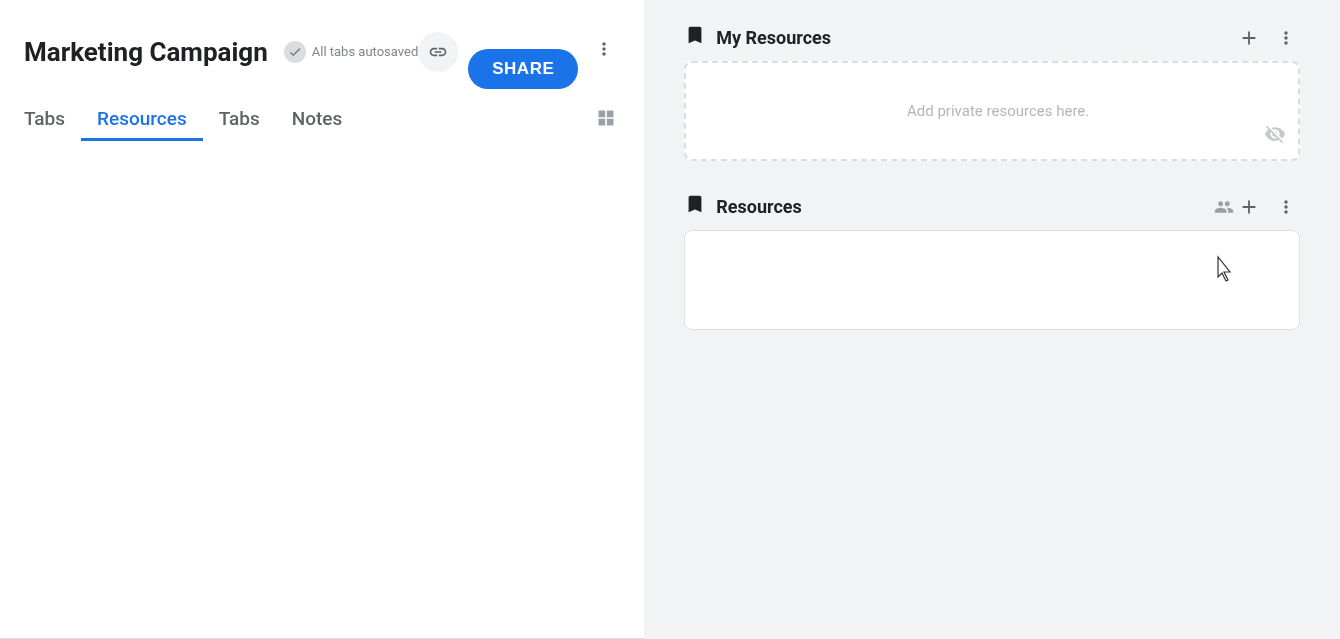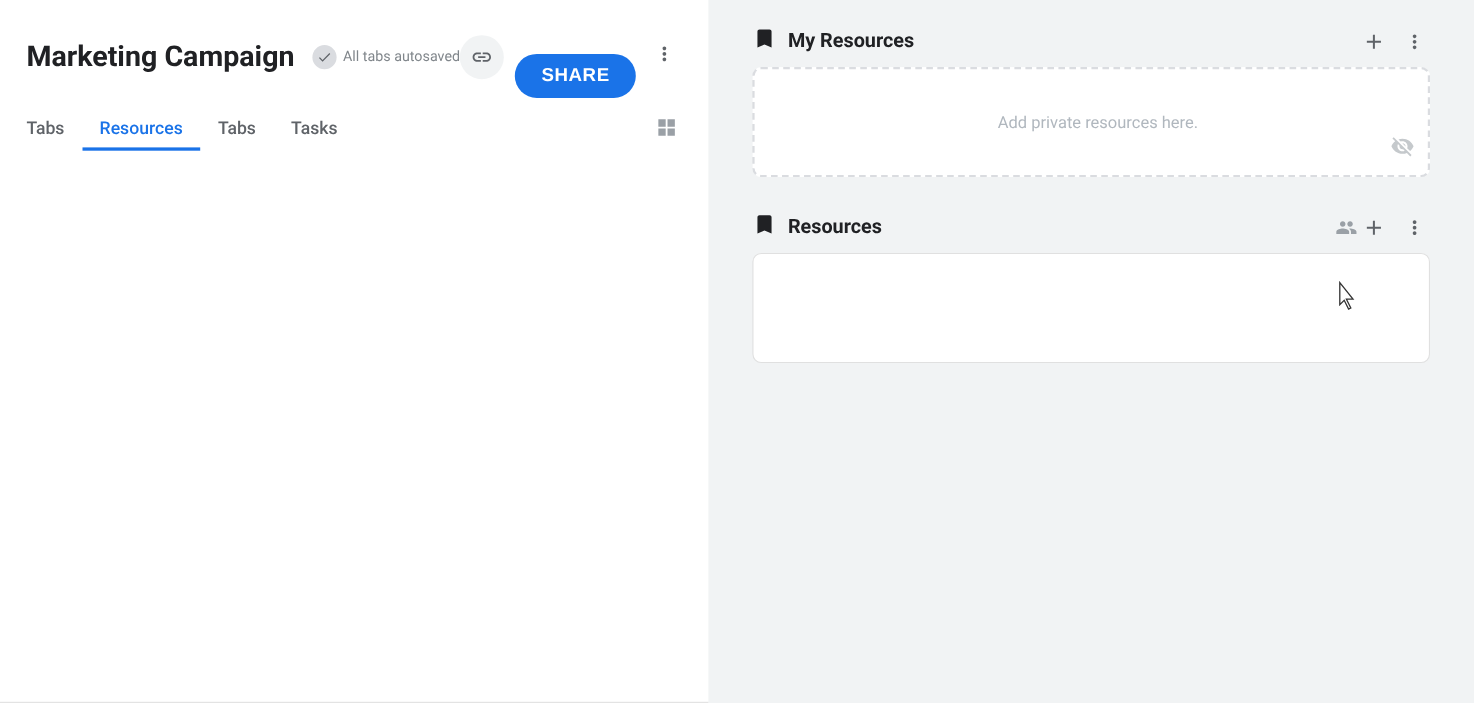--- a/index.html
+++ b/index.html
@@ -95,21 +95,21 @@
       font-size: 20px;
       padding: 4px 6px;
     }
     
     .nav-tabs {
       display: flex;
       gap: 0;
     }
     .nav-tab {
       padding: 8px 16px;
-      font-size: 16px;
+      font-size: 19px;
       color: #5f6368;
       cursor: pointer;
       border-bottom: 3px solid transparent;
       margin-bottom: -1px;
       font-weight: 500;
     }
     .nav-tab.active {
       color: #1a73e8;
       border-bottom: 3px solid #1a73e8;
     }
@@ -258,21 +258,21 @@
             <path d="M12 8c1.1 0 2-.9 2-2s-.9-2-2-2-2 .9-2 2 .9 2 2 2zm0 2c-1.1 0-2 .9-2 2s.9 2 2 2 2-.9 2-2-.9-2-2-2zm0 6c-1.1 0-2 .9-2 2s.9 2 2 2 2-.9 2-2-.9-2-2-2z"></path>
           </svg>
         </button>
       </div>
     </div>
     <div class="header-nav-row">
       <div class="nav-tabs">
         <div class="nav-tab">Tabs</div>
         <div class="nav-tab active">Resources</div>
         <div class="nav-tab">Tabs</div>
-        <div class="nav-tab">Tasks</div>
+        <div class="nav-tab">Notes</div>
       </div>
       <button class="icon-btn" style="margin-bottom: 4px;">
         <svg width="20" height="20" viewBox="0 0 24 24" fill="#9aa0a6">
           <path d="M3 3h8v8H3zm0 10h8v8H3zm10-10h8v8h-8zm0 10h8v8h-8z"></path>
         </svg>
       </button>
     </div>
   </div>
 
   <div class="main-content">

